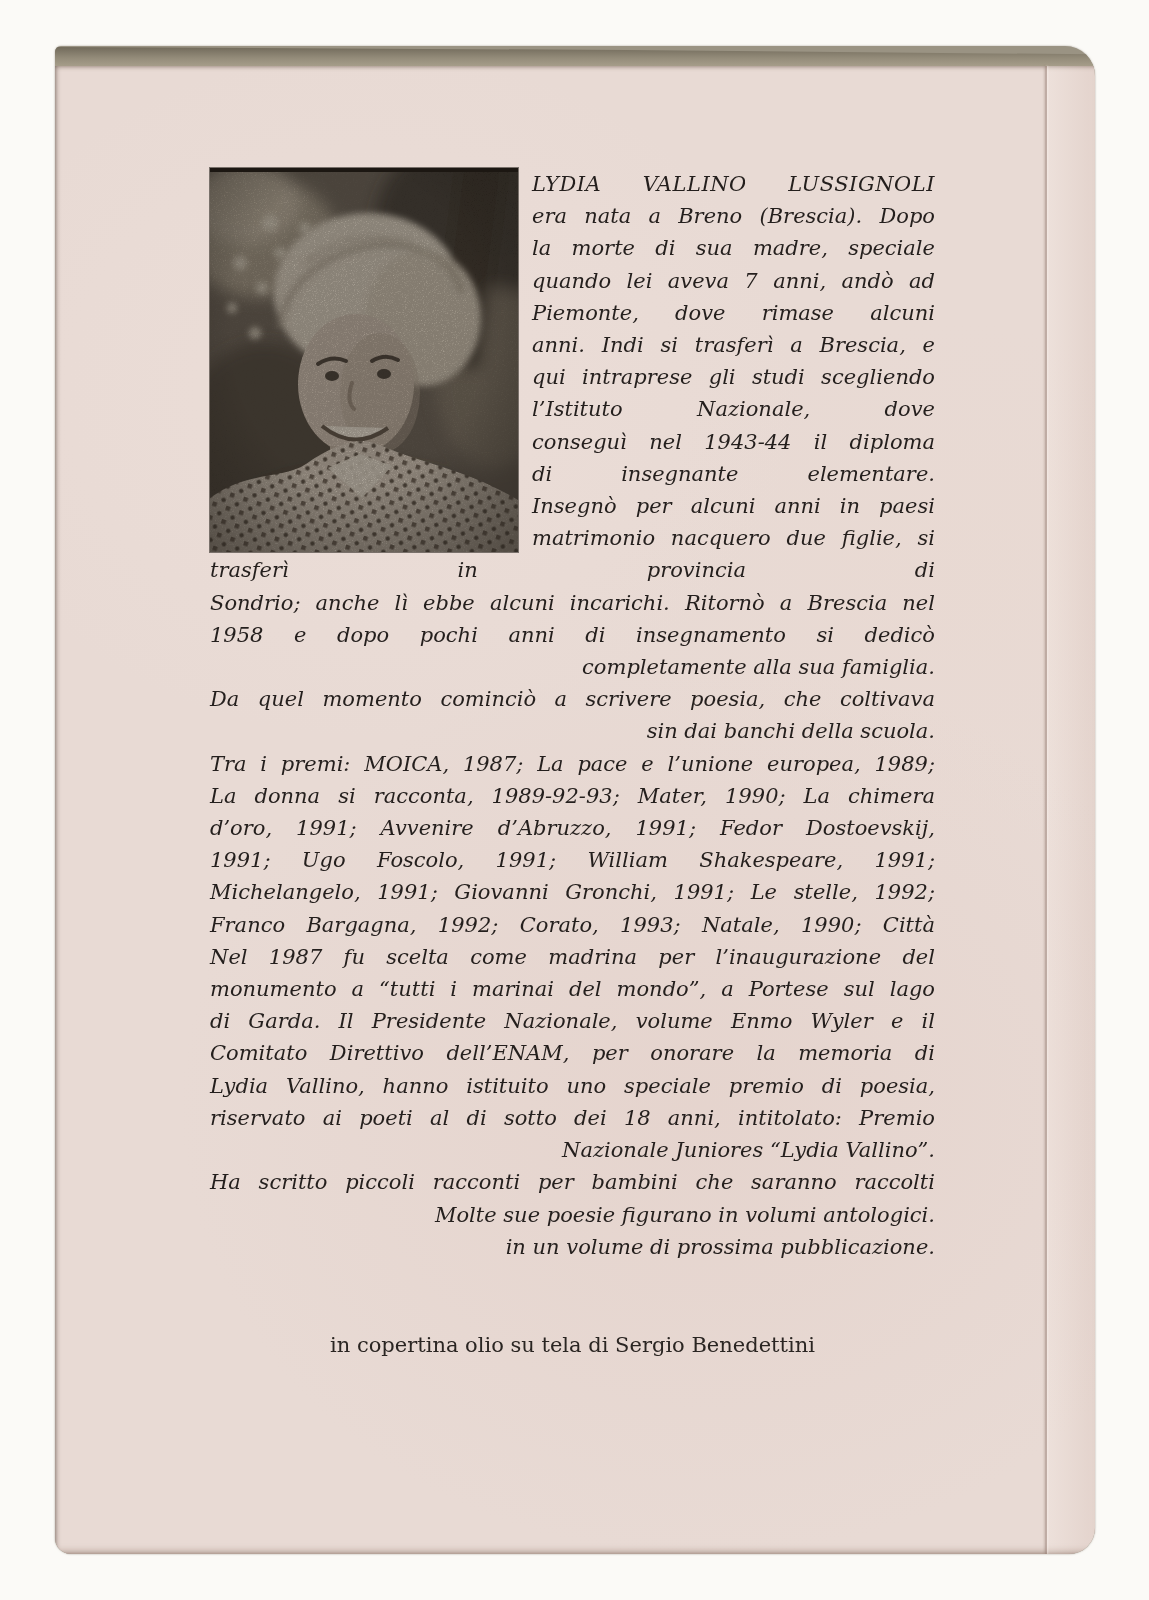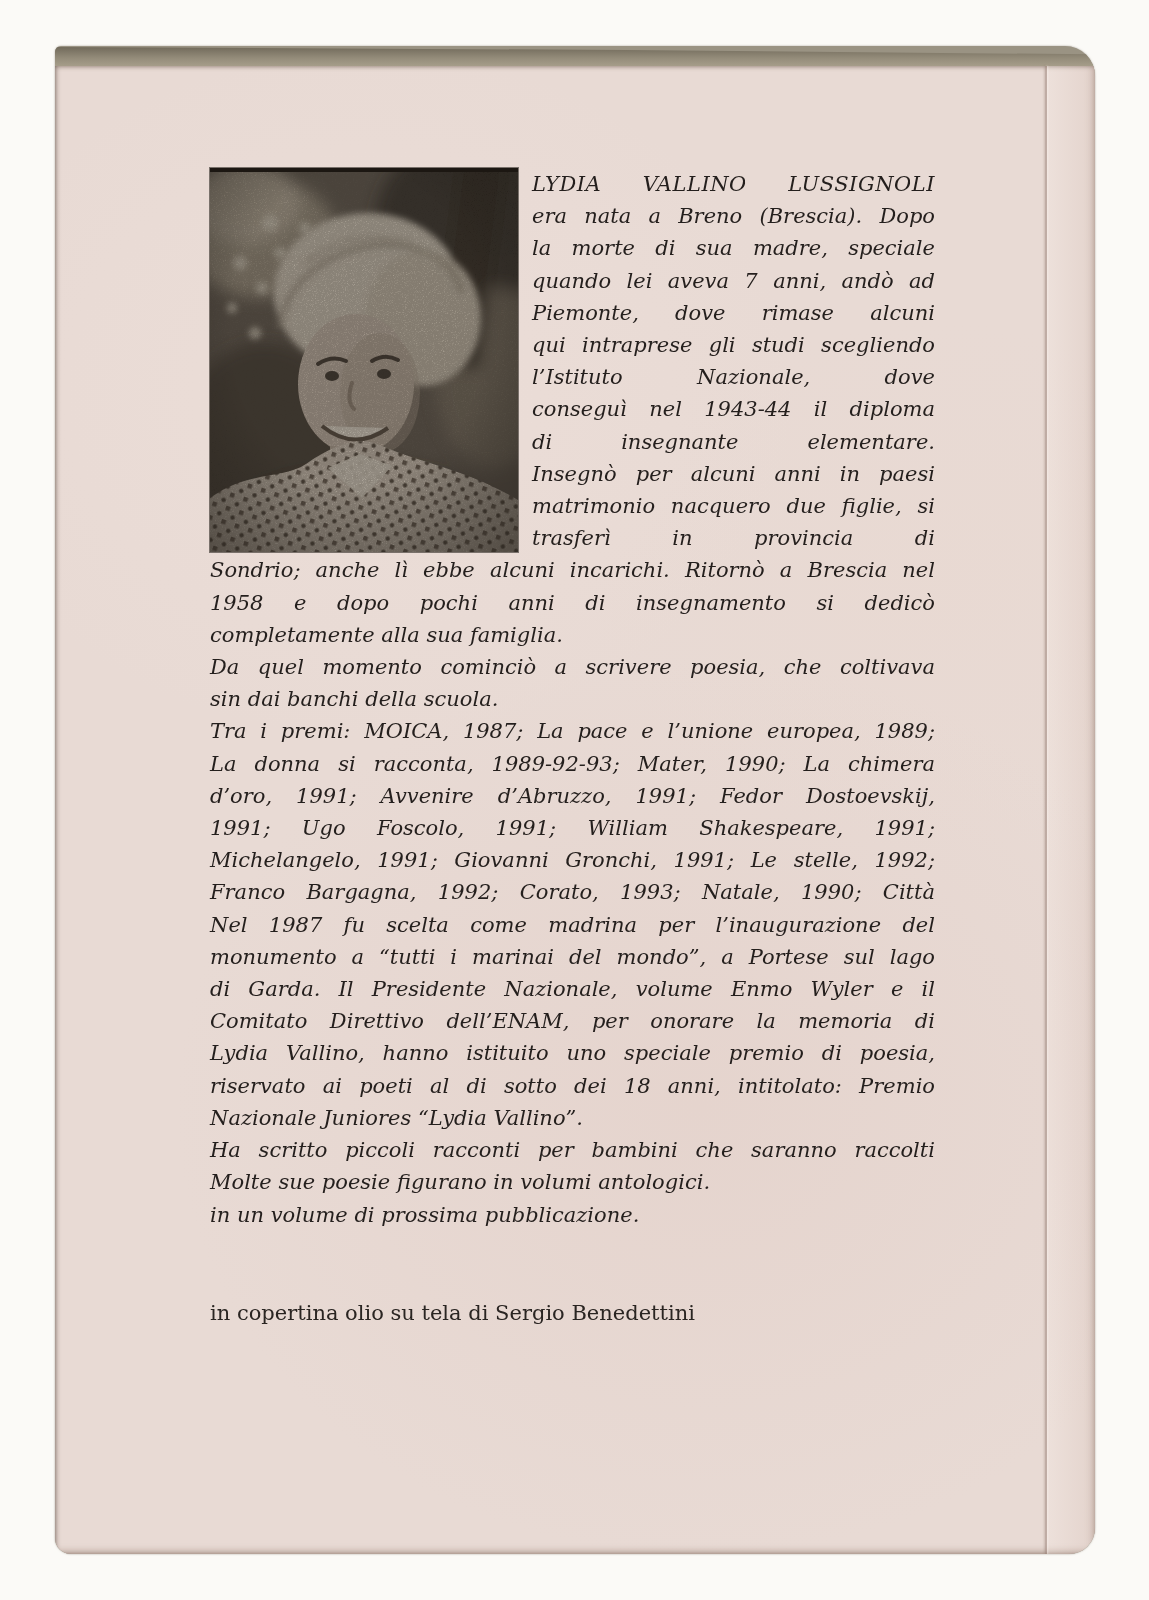--- a/index.html
+++ b/index.html
@@ -28,20 +28,21 @@
     background:
       radial-gradient(620px 500px at 30% 22%, rgba(238,224,218,.55), rgba(238,224,218,0) 70%),
       radial-gradient(700px 600px at 62% 70%, rgba(226,206,199,.5), rgba(226,206,199,0) 75%),
       radial-gradient(500px 380px at 85% 35%, rgba(233,216,208,.4), rgba(233,216,208,0) 70%),
       #e8dad4;
     box-shadow:
       inset 3px 0 5px -2px rgba(80,62,52,.55),
       inset -5px 0 9px -4px rgba(128,100,88,.55),
       inset 0 -6px 9px -5px rgba(128,100,88,.6),
       inset 0 3px 4px -2px rgba(90,75,60,.35);
+    padding-left: 8px;
   }
   .crease{
     position:absolute;top:0;bottom:0;left:990px;width:2px;
     background:rgba(150,126,116,.5);
     box-shadow:1px 0 2px rgba(255,250,245,.5), -1px 0 2px rgba(120,95,85,.25);
   }
   .fore-edge{
     position:absolute;top:0;bottom:0;left:992px;width:48px;
     background:linear-gradient(90deg,rgba(255,248,242,.22),rgba(214,190,181,.18) 85%);
   }
@@ -52,31 +53,32 @@
     float:left;margin:0 14px 0 0;padding:0;
     width:308px;height:384px;
     background:#57514a;
     outline:1px solid rgba(30,25,20,.55);
   }
   .photo svg{display:block;width:100%;height:100%;}
   .line{
     font-style:italic;
     font-size:21px;line-height:32.2px;
     color:#241f1d;
-    text-align:left;
+    text-align:right;
     white-space:normal;
   }
   .line.jl{text-align:justify;text-align-last:justify;}
   .line.title{letter-spacing:.5px;}
   .caption{
     clear:both;
     padding-top:67px;
     font-style:normal;
     font-size:21px;line-height:30px;
     color:#2a2522;
+    text-align:center;
   }
 </style>
 </head>
 <body>
 
 <div class="scene">
   <div class="book">
     <div class="top-edge"></div>
     <div class="cover">
       <div class="fore-edge"></div>
@@ -155,20 +157,21 @@
             <rect x="0" y="0" width="308" height="4" fill="#1c1712"></rect>
           </svg>
         </figure>
 
         <div id="bio-lines">
             <div class="line jl title">LYDIA VALLINO LUSSIGNOLI</div>
             <div class="line jl">era nata a Breno (Brescia). Dopo</div>
             <div class="line jl">la morte di sua madre, speciale</div>
             <div class="line jl">quando lei aveva 7 anni, andò ad</div>
             <div class="line jl">Piemonte, dove rimase alcuni</div>
+            <div class="line jl">anni. Indi si trasferì a Brescia, e</div>
             <div class="line jl">qui intraprese gli studi scegliendo</div>
             <div class="line jl">l’Istituto Nazionale, dove</div>
             <div class="line jl">conseguì nel 1943-44 il diploma</div>
             <div class="line jl">di insegnante elementare.</div>
             <div class="line jl">Insegnò per alcuni anni in paesi</div>
             <div class="line jl">matrimonio nacquero due figlie, si trasferì in provincia di</div>
             <div class="line jl">Sondrio; anche lì ebbe alcuni incarichi. Ritornò a Brescia nel</div>
             <div class="line jl">1958 e dopo pochi anni di insegnamento si dedicò</div>
             <div class="line">completamente alla sua famiglia.</div>
             <div class="line jl">Da quel momento cominciò a scrivere poesia, che coltivava</div>

